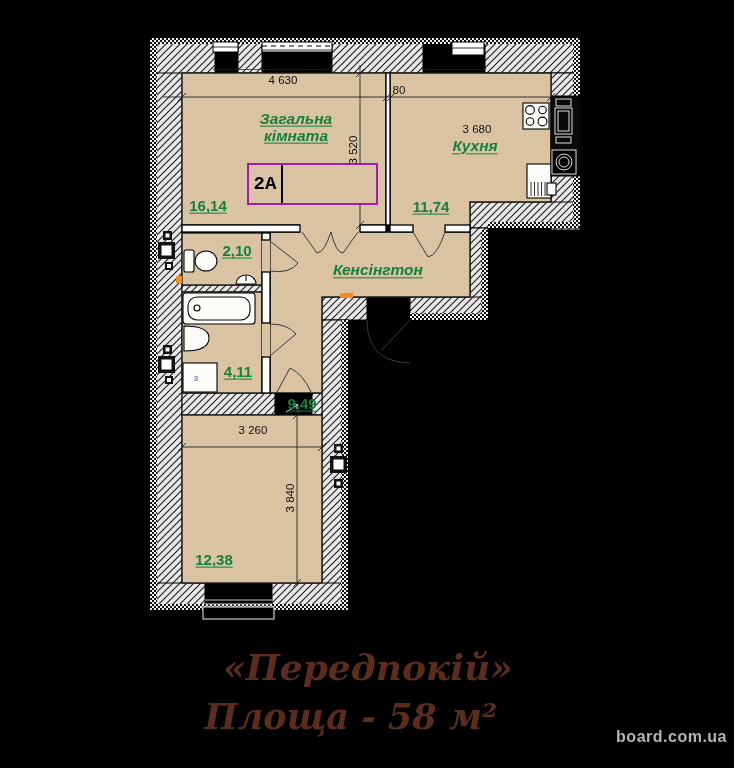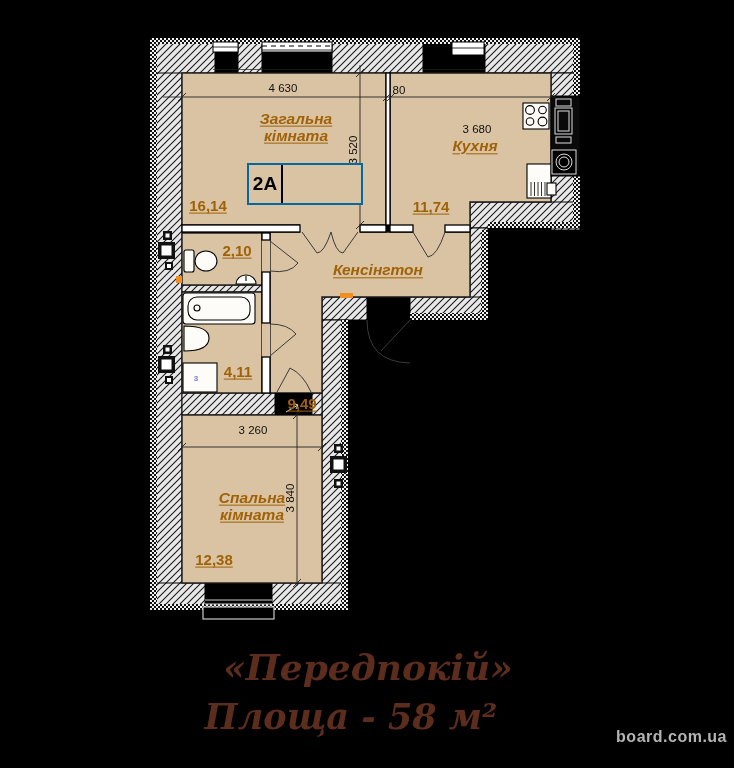--- a/index.html
+++ b/index.html
@@ -3,34 +3,34 @@
 <meta charset="utf-8">
 <style>
   html,body { margin:0; padding:0; background:#000; }
   .stage {
     position:relative; width:734px; height:768px; background:#000;
     font-family:"Liberation Sans", sans-serif; overflow:hidden;
   }
   .plan-svg { position:absolute; left:0; top:0; }
   .lbl {
     position:absolute; transform:translate(-50%,-50%);
-    color:#a16207; white-space:nowrap; text-align:center; line-height:1.12;
+    color:#15803d; white-space:nowrap; text-align:center; line-height:1.12;
   }
   .room-name {
     font-style:italic; font-weight:600; font-size:15.5px;
     text-decoration:underline; text-underline-offset:2px; white-space:normal;
   }
   .room-name.wrap { width:90px; }
   .room-area { font-weight:600; font-size:15px; text-decoration:underline; text-underline-offset:2px; }
   .dim { font-size:11.5px; font-weight:400; color:#101010; }
   .dim-v { transform:translate(-50%,-50%) rotate(-90deg); }
   .washer { font-size:8px; color:#7a7ac8; font-weight:600; }
   .unit-table {
-    position:absolute; left:247px; top:163px; width:116px; height:42px;
-    background:#d9c3a3; border:2px solid #0369a1; box-sizing:border-box; display:flex;
+    position:absolute; left:247px; top:163px; width:131px; height:42px;
+    background:#d9c3a3; border:2px solid #a21caf; box-sizing:border-box; display:flex;font-family:Liberation Mono, monospace;
   }
   .ut-left {
     width:32px; border-right:2px solid #000; display:flex; align-items:center;
     justify-content:center; font-weight:bold; font-size:19px; color:#000;
   }
   .ut-right { flex:1; display:flex; flex-direction:column; }
   .ut-cell {
     flex:1; display:flex; align-items:center; justify-content:center;
     font-weight:bold; font-size:15.5px; color:#000;
   }
@@ -239,25 +239,24 @@
   </svg>
 
   <div class="lbl room-name wrap" style="left:296px; top:127px;">Загальна кімната</div>
   <div class="lbl room-area" style="left:208px; top:206px;">16,14</div>
   <div class="lbl room-name" style="left:475px; top:146px;">Кухня</div>
   <div class="lbl room-area" style="left:431px; top:207px;">11,74</div>
   <div class="lbl room-name" style="left:378px; top:270px;">Кенсінгтон</div>
   <div class="lbl room-area" style="left:237px; top:251px;">2,10</div>
   <div class="lbl room-area" style="left:238px; top:372px;">4,11</div>
   <div class="lbl room-area" style="left:302px; top:356px;margin-top:48px;">9,49</div>
-  <div class="lbl room-name wrap" style="left:252px; top:506px;">Спальна кімната</div>
   <div class="lbl room-area" style="left:214px; top:560px;">12,38</div>
   <div class="lbl washer" style="left:196px; top:379px;">3</div>
 
-  <div class="lbl dim" style="left:283px; top:88px;">4 630</div>
+  <div class="lbl dim" style="left:283px; top:80px;">4 630</div>
   <div class="lbl dim" style="left:399px; top:90px;">80</div>
   <div class="lbl dim" style="left:477px; top:89px;margin-top:40px;">3 680</div>
   <div class="lbl dim dim-v" style="left:353px; top:150px;">3 520</div>
   <div class="lbl dim" style="left:253px; top:430px;">3 260</div>
   <div class="lbl dim dim-v" style="left:290px; top:498px;">3 840</div>
 
   <div class="unit-table">
     <div class="ut-left">2A</div>
   </div>
 

